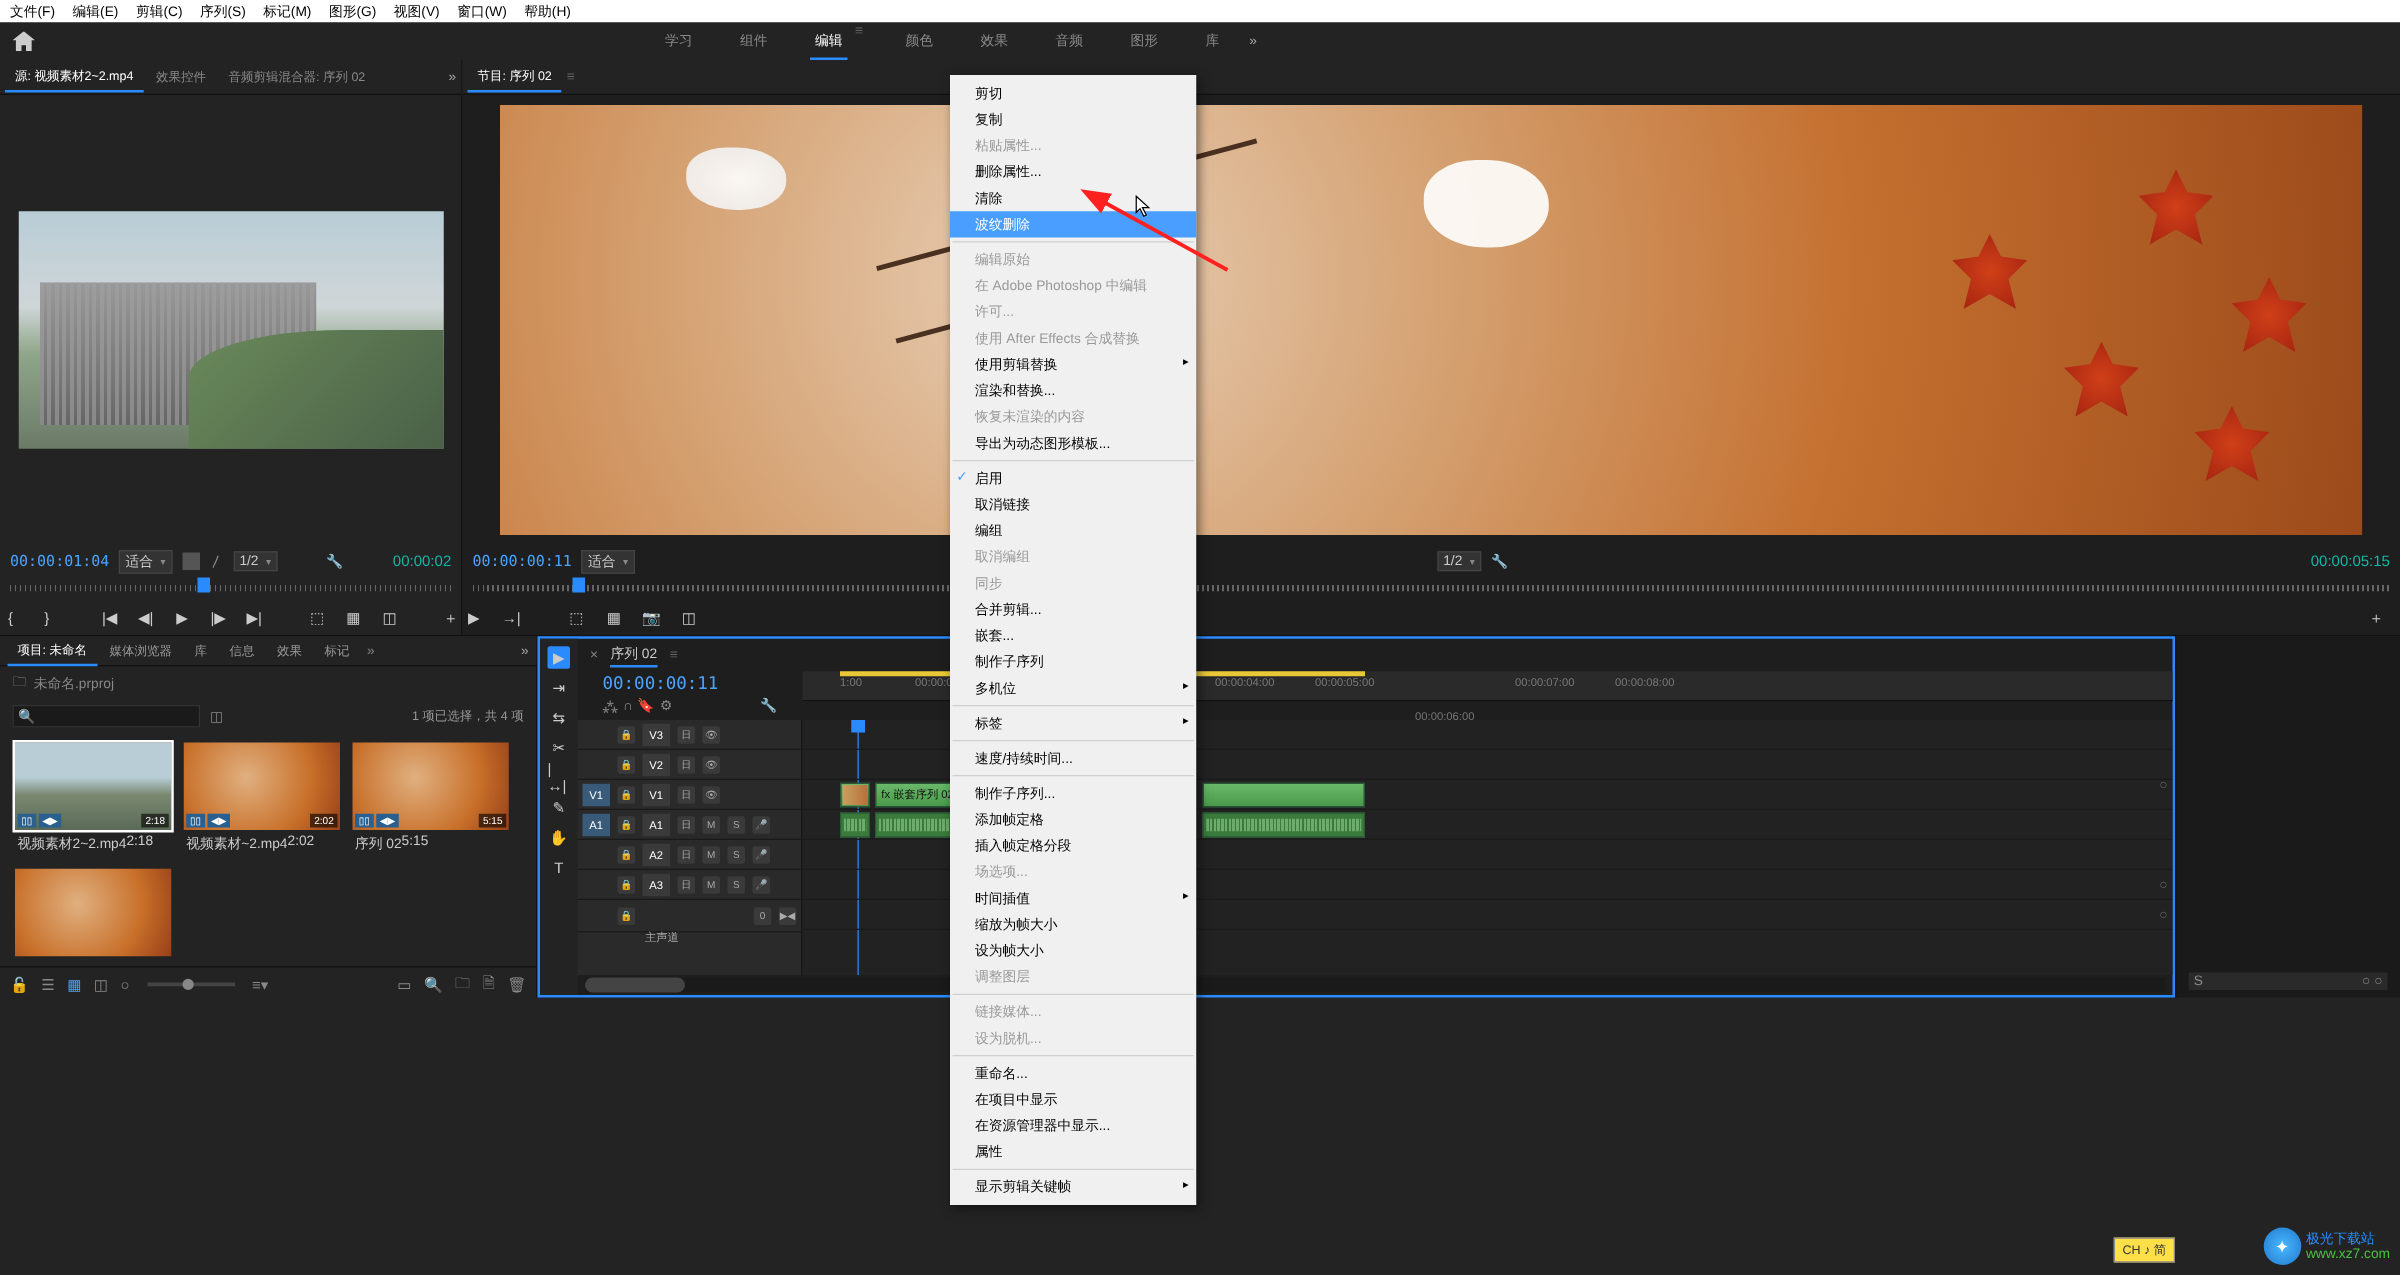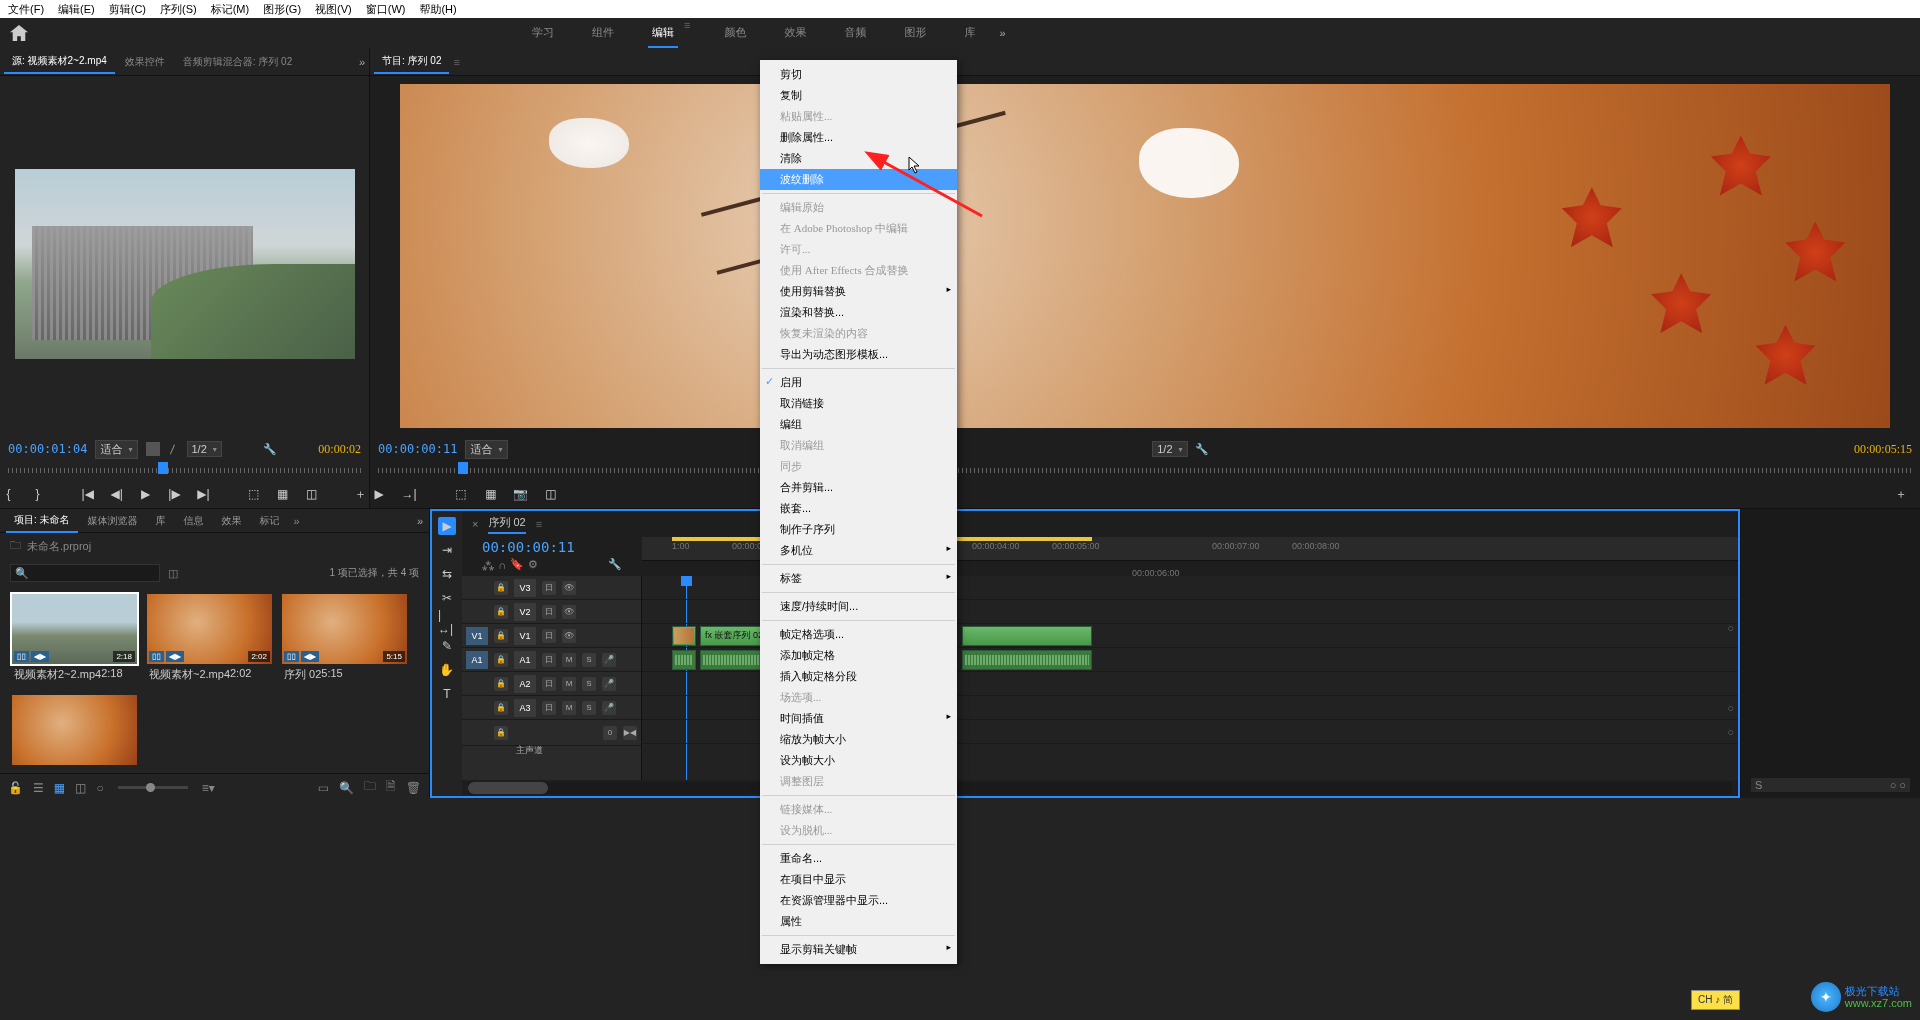--- a/index.html
+++ b/index.html
@@ -19,21 +19,21 @@
 .ptab { padding: 4px 8px; color: #999; cursor: pointer; white-space: nowrap; font-size: 10px;}
 .ptab.active { color: #fff; border-bottom: 2px solid #2a8bff; }
 .ptab.sub { color: #888; }
 .source-preview { flex: 1; display: flex; align-items: center; justify-content: center; padding: 20px 10px 5px 10px; }
 .city-img { width: 340px; height: 190px; background: linear-gradient(180deg,#b8cdd6 0%, #d0d6d8 40%, #8fa68a 60%, #6b7a68 100%); position: relative; overflow:hidden;}
 .city-img::before { content:''; position:absolute; top:30%; left:5%; right:30%; bottom:10%; background: repeating-linear-gradient(90deg, rgba(160,160,160,0.6) 0 3px, transparent 3px 6px), linear-gradient(#999,#666); }
 .city-img::after { content:''; position:absolute; bottom:0; left:40%; right:0; height:50%; background: linear-gradient(135deg,#6a8a5a,#4a6048); border-top-left-radius:60% 40%;}
 .timecode-bar { display: flex; align-items: center; padding: 4px 8px; gap: 8px; height: 26px;}
 .tc { color: #4aa3ff; font-family: monospace; font-size: 12px;}
 .fit-sel { background: #333; border: 1px solid #444; color: #ccc; padding: 1px 4px; font-size: 10px; display:inline-flex; align-items:center; gap:4px;}
-.tc-right { margin-left: auto; color: #eab308; font-family: Liberation Serif, serif; font-size: 12px;}
+.tc-right { margin-left: auto; color: #14b8a6; font-family: Liberation Sans, sans-serif; font-size: 12px;}
 .scrubber { height: 18px; position: relative; margin: 0 8px; }
 .scrubber-ticks { position:absolute; top:6px; left:0; right:0; height:5px; background: repeating-linear-gradient(90deg,#666 0 1px, transparent 1px 4px);}
 .playhead { position: absolute; top: 0; width: 10px; height: 12px; background: #2a8bff; left: 150px; }
 .controls { display: flex; justify-content: center; gap: 12px; padding: 6px 0; align-items:center;}
 .ctrl-btn { width: 18px; height: 16px; display:inline-flex; align-items:center; justify-content:center; color:#ccc; cursor:pointer; font-size:12px;}
 
 .center-panel { flex: 1; background: #1e1e1e; display: flex; flex-direction: column; position: relative; }
 .center-panel .panel-tabs { background: #232323; }
 .program-preview { flex: 1; display: flex; align-items: center; justify-content: center; background: #000; margin: 8px 30px; position: relative; overflow: hidden;}
 .leaves-bg { position: absolute; inset: 0; background: radial-gradient(circle at 30% 40%, #e8d0b8 0%, #d4a070 30%, #c47030 60%, #9c4a1a 100%); }
@@ -96,21 +96,21 @@
 .clip.audio::before { content:''; position:absolute; left:2px; right:2px; top:4px; bottom:4px; background: repeating-linear-gradient(90deg, rgba(180,240,180,0.7) 0 2px, transparent 2px 3px); opacity:0.6;}
 .tl-playhead { position: absolute; top: 0; bottom: 0; width: 1px; background: #2a8bff; left: 44px; }
 .tl-playhead::before { content:''; position:absolute; top:0; left:-5px; width:11px; height:10px; background:#2a8bff;}
 .tl-scrollbar { height: 12px; background: #1a1a1a; position: relative; margin: 2px 6px;}
 .tl-scroll-thumb { position: absolute; left: 0; width: 80px; height: 100%; background: #444; border-radius: 6px;}
 
 .right-meters { width: 180px; background: #1a1a1a; border-left: 1px solid #111; position:relative;}
 
 .context-menu { position: absolute; left: 760px; top: 60px; width: 197px; background: #f0f0f0; color: #000; box-shadow: 2px 2px 8px rgba(0,0,0,0.5); z-index: 100; padding: 4px 0;}
 .cm-item { padding: 3px 20px; font-size: 11px; cursor: default; position: relative;}
-.cm-item.disabled { color: #999; font-family: Liberation Serif, serif; }
+.cm-item.disabled { color: #999; }
 .cm-item.highlighted { background: #4a9eff; color: #fff; }
 .cm-item.submenu::after { content: '▸'; position: absolute; right: 6px; font-size: 9px;}
 .cm-item.checked::before { content: '✓'; position: absolute; left: 5px; color: #4a9eff; font-size: 11px;}
 .cm-sep { height: 1px; background: #d0d0d0; margin: 3px 2px; }
 
 .red-arrow { position: absolute; left: 872px; top: 146px; z-index: 101; pointer-events: none;}
 .red-arrow svg { overflow: visible; }
 .cursor { position: absolute; left: 908px; top: 156px; z-index: 102; font-size: 14px; color:#000; pointer-events:none;}
 
 .watermark { position: absolute; right: 8px; bottom: 8px; display:flex; align-items:center; gap:4px; z-index:50;}
@@ -489,21 +489,21 @@
     <div class="cm-item disabled">同步</div>
     <div class="cm-item">合并剪辑...</div>
     <div class="cm-item">嵌套...</div>
     <div class="cm-item">制作子序列</div>
     <div class="cm-item submenu">多机位</div>
     <div class="cm-sep"></div>
     <div class="cm-item submenu">标签</div>
     <div class="cm-sep"></div>
     <div class="cm-item">速度/持续时间...</div>
     <div class="cm-sep"></div>
-    <div class="cm-item">帧定格选项...</div>
+    <div class="cm-item">制作子序列...</div>
     <div class="cm-item">添加帧定格</div>
     <div class="cm-item">插入帧定格分段</div>
     <div class="cm-item disabled">场选项...</div>
     <div class="cm-item submenu">时间插值</div>
     <div class="cm-item">缩放为帧大小</div>
     <div class="cm-item">设为帧大小</div>
     <div class="cm-item disabled">调整图层</div>
     <div class="cm-sep"></div>
     <div class="cm-item disabled">链接媒体...</div>
     <div class="cm-item disabled">设为脱机...</div>

